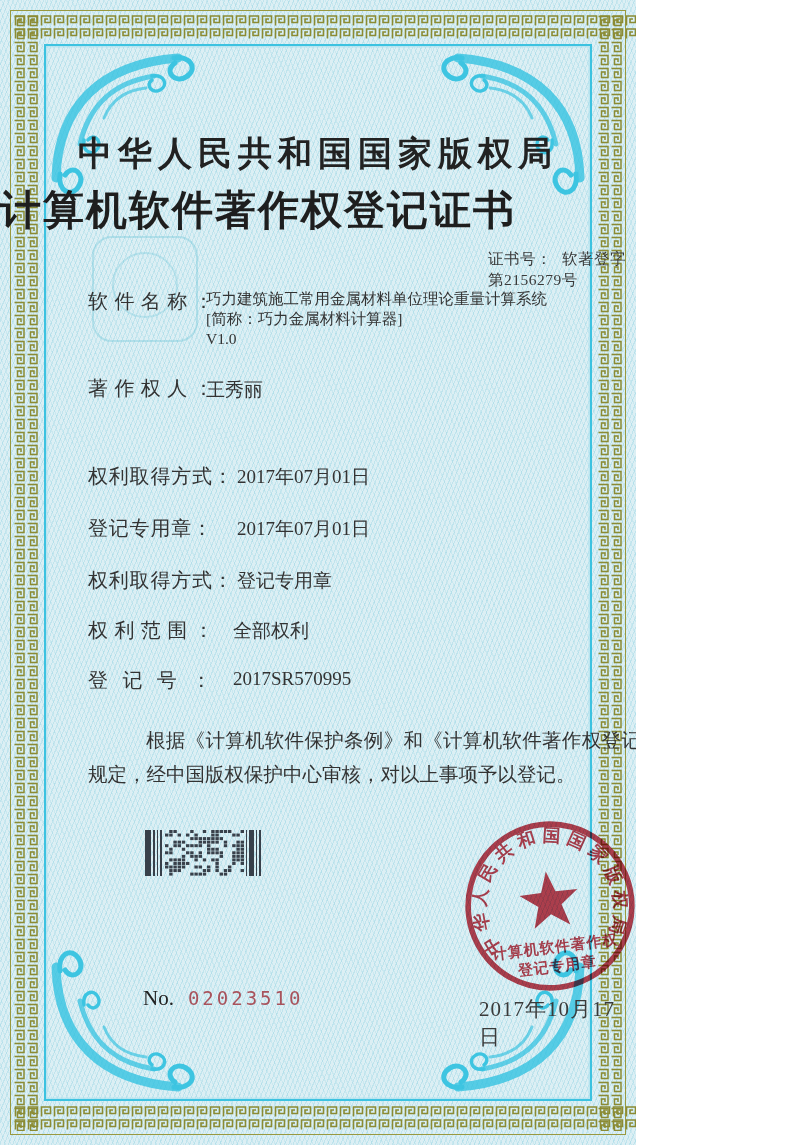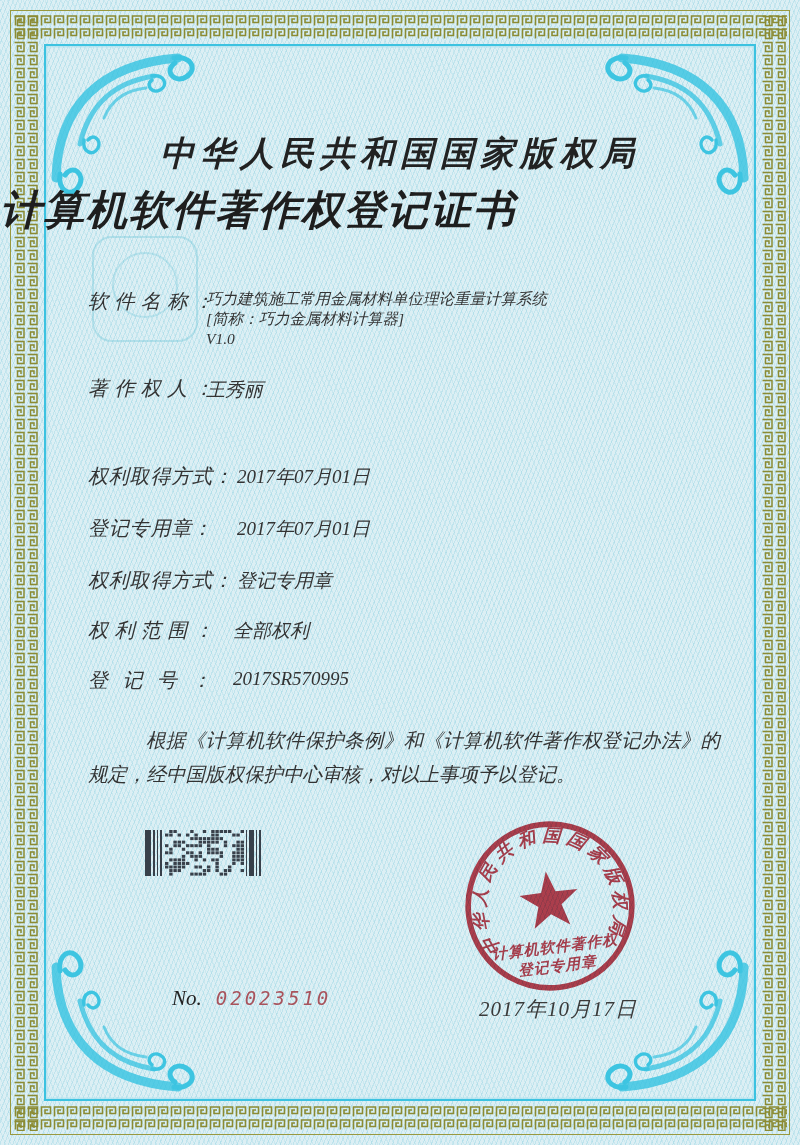--- a/index.html
+++ b/index.html
@@ -1,24 +1,23 @@
 <!DOCTYPE html>
 <html><head>
 <meta charset="utf-8">
 <style>
   html,body{margin:0;padding:0;}
   .cert{
-    position:relative;width:800px;height:1145px;overflow:hidden;
+    position:relative;width:636px;height:1145px;overflow:hidden;
     background-color:#dceff4;
     background-image:
       repeating-linear-gradient(112deg, rgba(126,203,221,.30) 0 1px, rgba(255,255,255,0) 1px 4px),
       repeating-linear-gradient(68deg, rgba(126,203,221,.20) 0 1px, rgba(255,255,255,0) 1px 5px);
     font-family:"Liberation Serif","DejaVu Serif",serif;
     color:#2e2e2e;
-    font-style:italic;
   }
   .outer-line{position:absolute;inset:10px;border:1.5px solid #99993f;pointer-events:none;}
   .gk{position:absolute;}
   .gk-top{left:13px;top:14px;width:774px;height:26px;}
   .gk-bottom{left:13px;bottom:14px;width:774px;height:26px;}
   .gk-left{left:13px;top:14px;width:26px;height:1117px;}
   .gk-right{right:13px;top:14px;width:26px;height:1117px;}
   .inner-line{position:absolute;inset:44px;border:2.5px solid #3cc2e0;box-shadow:inset 0 0 0 1.5px rgba(170,225,238,.65);pointer-events:none;}
   .corner{position:absolute;width:150px;height:150px;opacity:.9;}
   .corner.tl{left:46px;top:46px;}
@@ -43,21 +42,21 @@
   .name-block{position:absolute;left:206px;top:289px;font-size:15.5px;line-height:20px;color:#333;}
   .name-block div{white-space:nowrap;}
 
   .paragraph{position:absolute;left:88px;top:724px;width:632px;
     font-size:19.5px;line-height:34px;text-indent:58px;color:#333;text-align:justify;}
 
   .barcode{position:absolute;left:145px;top:830px;width:122px;height:46px;}
   .seal{position:absolute;left:462px;top:818px;width:176px;height:176px;
     transform:rotate(-7deg);opacity:.92;mix-blend-mode:multiply;z-index:2;}
   .issue-date{position:absolute;left:479px;top:983px;font-size:21px;color:#3a3a3a;letter-spacing:1px;z-index:1;margin-top:12px;}
-  .no-row{position:absolute;left:136px;top:986px;font-size:21px;color:#222;padding-left:36px;}
+  .no-row{position:absolute;left:107px;top:986px;font-size:21px;color:#222;padding-left:36px;}
   .no-row .serial{font-family:"DejaVu Sans Mono",monospace;font-size:19px;color:#a8535c;letter-spacing:3px;margin-left:14px;}
 </style>
 </head>
 <body>
 
 <div class="cert">
 
   <div class="outer-line"></div>
 
   <svg class="gk gk-top" xmlns="http://www.w3.org/2000/svg">
@@ -128,20 +127,23 @@
     </g>
   </svg>
 
   <div class="watermark">
     <div class="watermark-inner"></div>
   </div>
 
   <div class="authority">中华人民共和国国家版权局</div>
   <div class="cert-title">计算机软件著作权登记证书</div>
 
+  <div class="certno-row">
+    <span>证书号：</span><span class="v">软著登字第2156279号</span>
+  </div>
 
   <div class="lab sp4" style="top:288px">软件名称：</div>
   <div class="name-block">
     <div>巧力建筑施工常用金属材料单位理论重量计算系统</div>
     <div>[简称：巧力金属材料计算器]</div>
     <div>V1.0</div>
   </div>
 
   <div class="lab sp4" style="top:375px">著作权人：</div>
   <div class="val" style="left:206px;top:377px">王秀丽</div>

